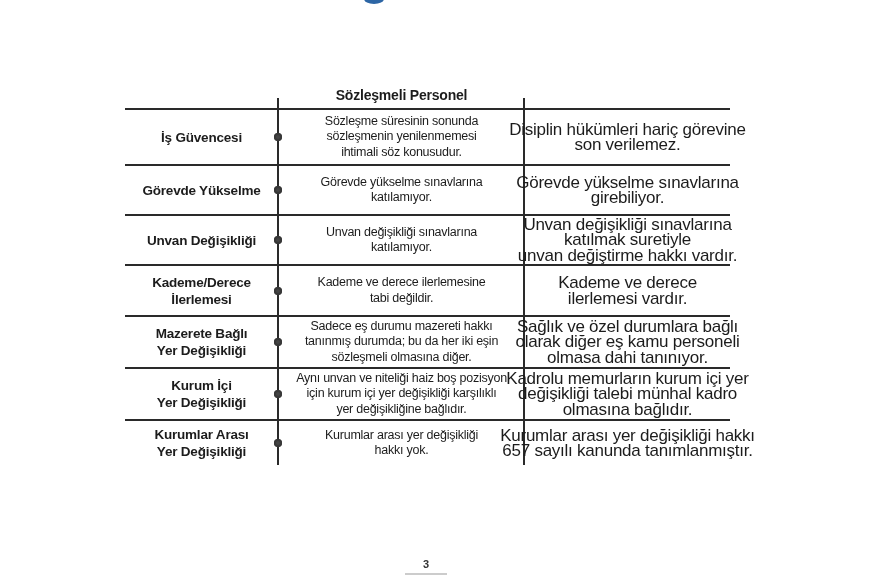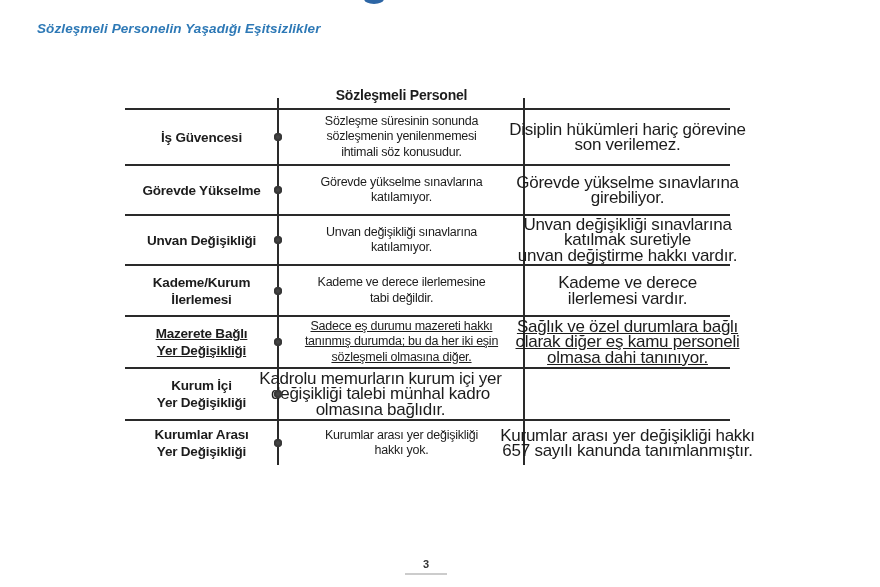--- a/index.html
+++ b/index.html
@@ -76,21 +76,21 @@
   .trow {
     position: relative;
     display: flex;
     box-sizing: border-box;
     border-top: 2px solid #2a2a2a;
   }
   .trow.r1 { height: 56px; }
   .trow.r2 { height: 50px; }
   .trow.r3 { height: 50px; }
   .trow.r4 { height: 51px; }
-  .trow.r5 { height: 52px; text-decoration: underline; }
+  .trow.r5 { height: 52px; }
   .trow.r6 { height: 52px; }
   .trow.r7 { height: 46px; }
 
   .cell {
     display: flex;
     align-items: center;
     justify-content: center;
     text-align: center;
     white-space: pre;
   }
@@ -148,21 +148,20 @@
     background: #cccccc;
   }
 </style>
 </head>
 <body>
 
 <div id="page">
 
   <div id="top-sliver"></div>
 
-  <div id="doc-title">Sözleşmeli Personelin Yaşadığı Eşitsizlikler</div>
 
   <div id="cmp-table">
 
     <div class="vline" id="vline-1"></div>
     <div class="vline" id="vline-2"></div>
 
     <div class="thead">
       <div class="th spacer"></div>
       <div class="th c2">Sözleşmeli Personel</div>
     </div>
@@ -190,21 +189,21 @@
       <div class="cell label">Unvan Değişikliği</div>
       <div class="dot"></div>
       <div class="cell c2">Unvan değişikliği sınavlarına
 katılamıyor.</div>
       <div class="cell c3">Unvan değişikliği sınavlarına
 katılmak suretiyle
 unvan değiştirme hakkı vardır.</div>
     </div>
 
     <div class="trow r4">
-      <div class="cell label">Kademe/Kurum
+      <div class="cell label">Kademe/Derece
 İlerlemesi</div>
       <div class="dot"></div>
       <div class="cell c2">Kademe ve derece ilerlemesine
 tabi değildir.</div>
       <div class="cell c3">Kademe ve derece
 ilerlemesi vardır.</div>
     </div>
 
     <div class="trow r5">
       <div class="cell label">Mazerete Bağlı
@@ -215,20 +214,23 @@
 sözleşmeli olmasına diğer.</div>
       <div class="cell c3">Sağlık ve özel durumlara bağlı
 olarak diğer eş kamu personeli
 olmasa dahi tanınıyor.</div>
     </div>
 
     <div class="trow r6">
       <div class="cell label">Kurum İçi
 Yer Değişikliği</div>
       <div class="dot"></div>
+      <div class="cell c2">Aynı unvan ve niteliği haiz boş pozisyon
+için kurum içi yer değişikliği karşılıklı
+yer değişikliğine bağlıdır.</div>
       <div class="cell c3">Kadrolu memurların kurum içi yer
 değişikliği talebi münhal kadro
 olmasına bağlıdır.</div>
     </div>
 
     <div class="trow r7">
       <div class="cell label">Kurumlar Arası
 Yer Değişikliği</div>
       <div class="dot"></div>
       <div class="cell c2">Kurumlar arası yer değişikliği

